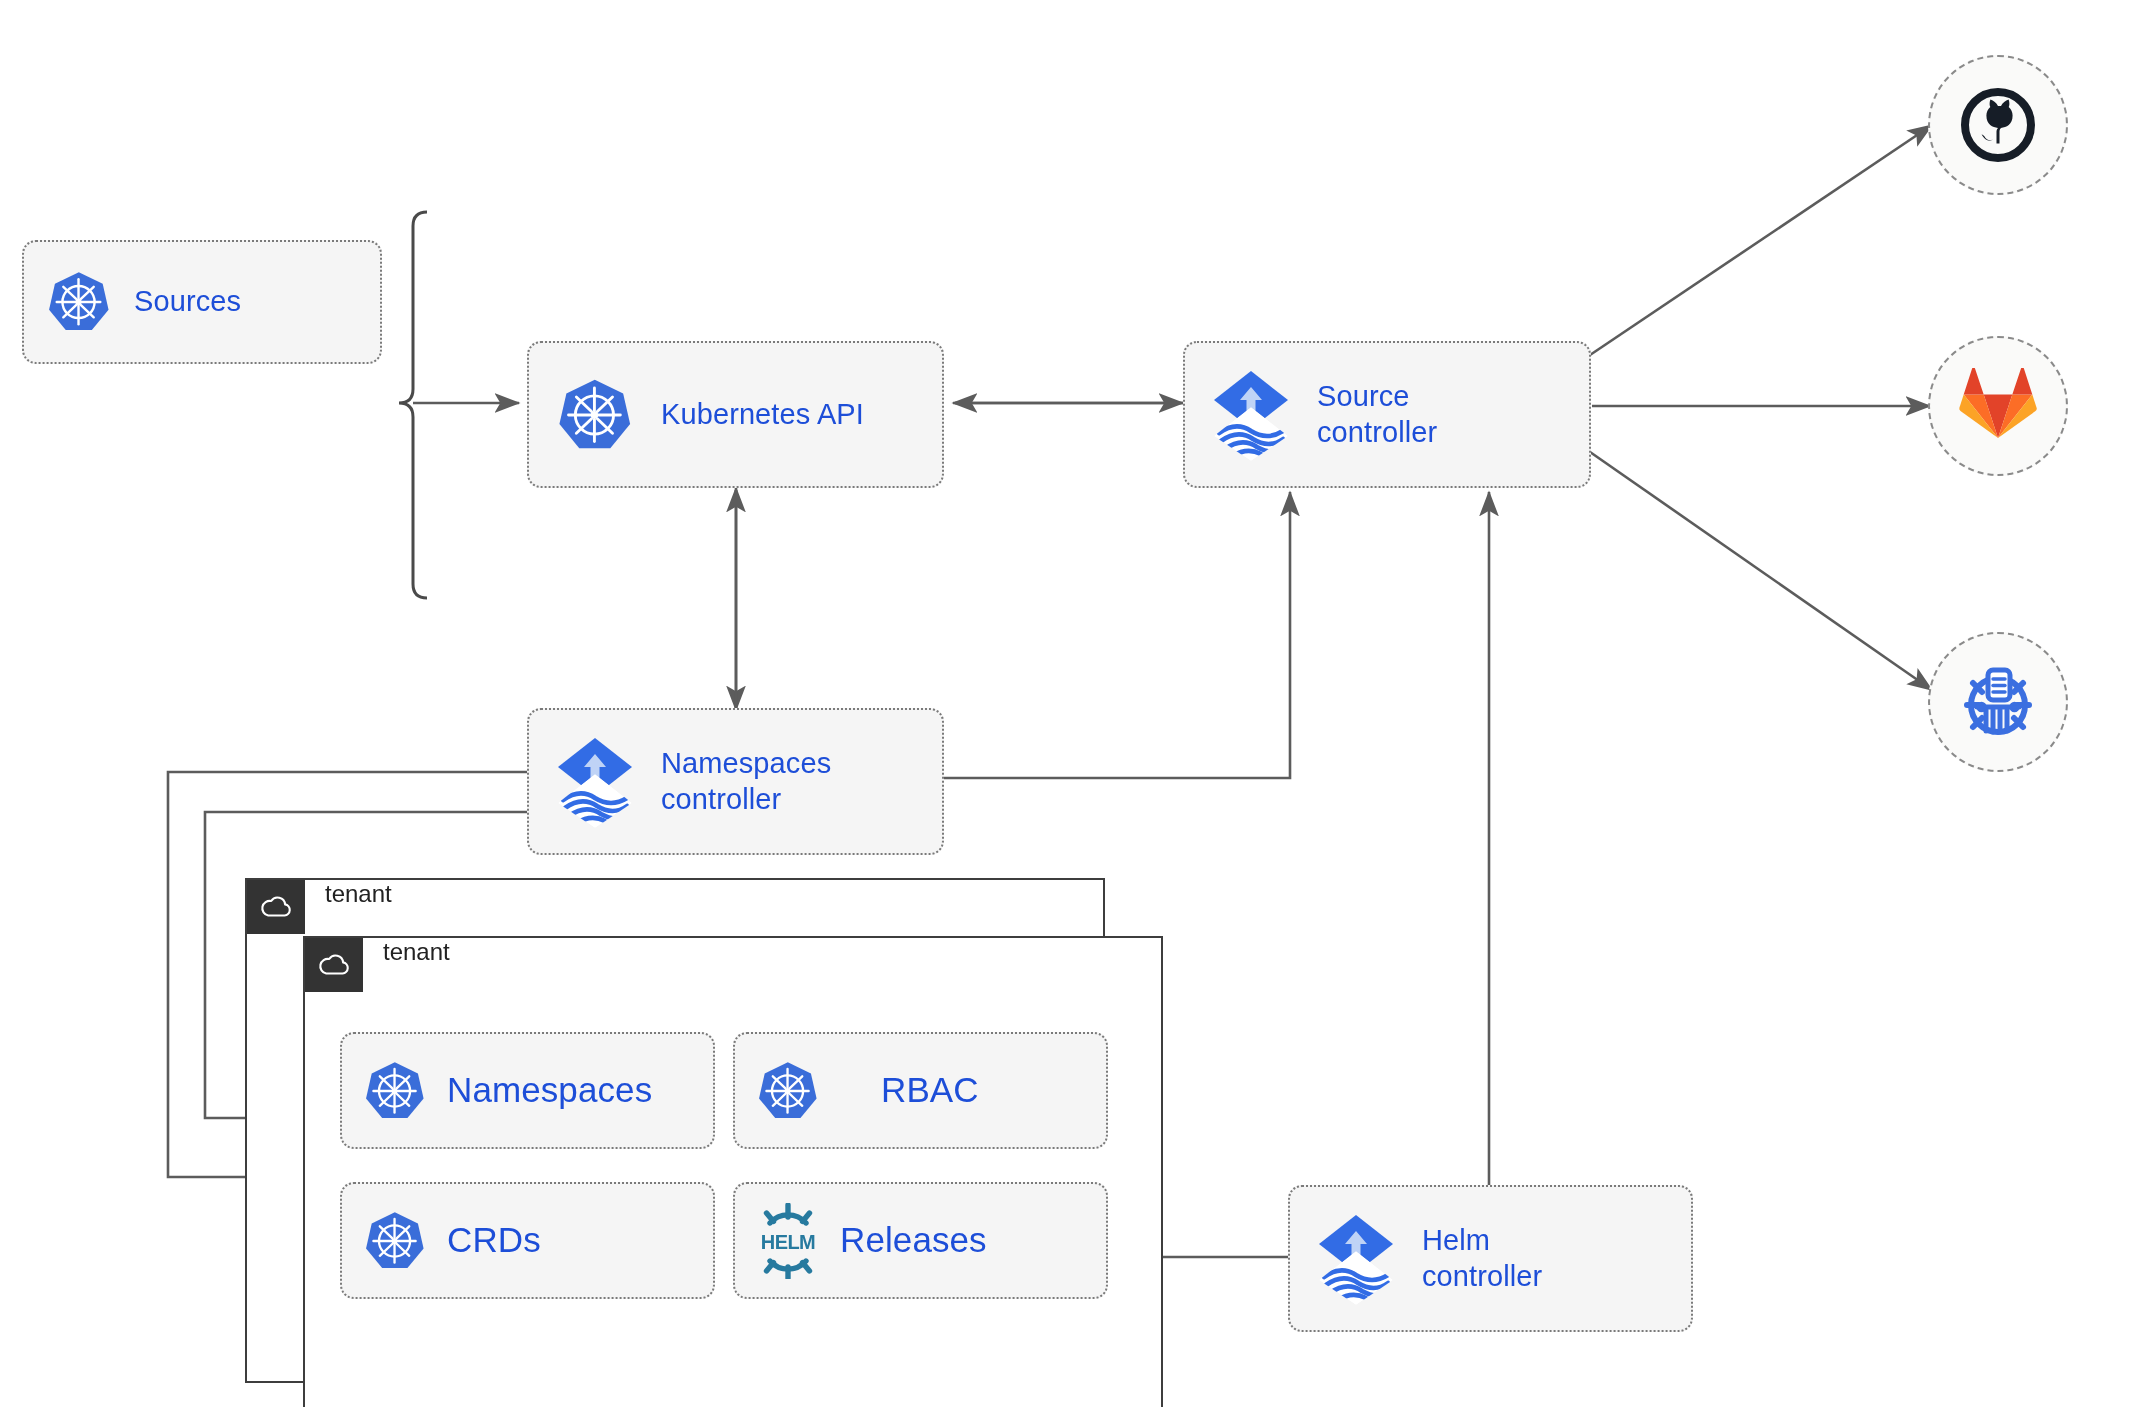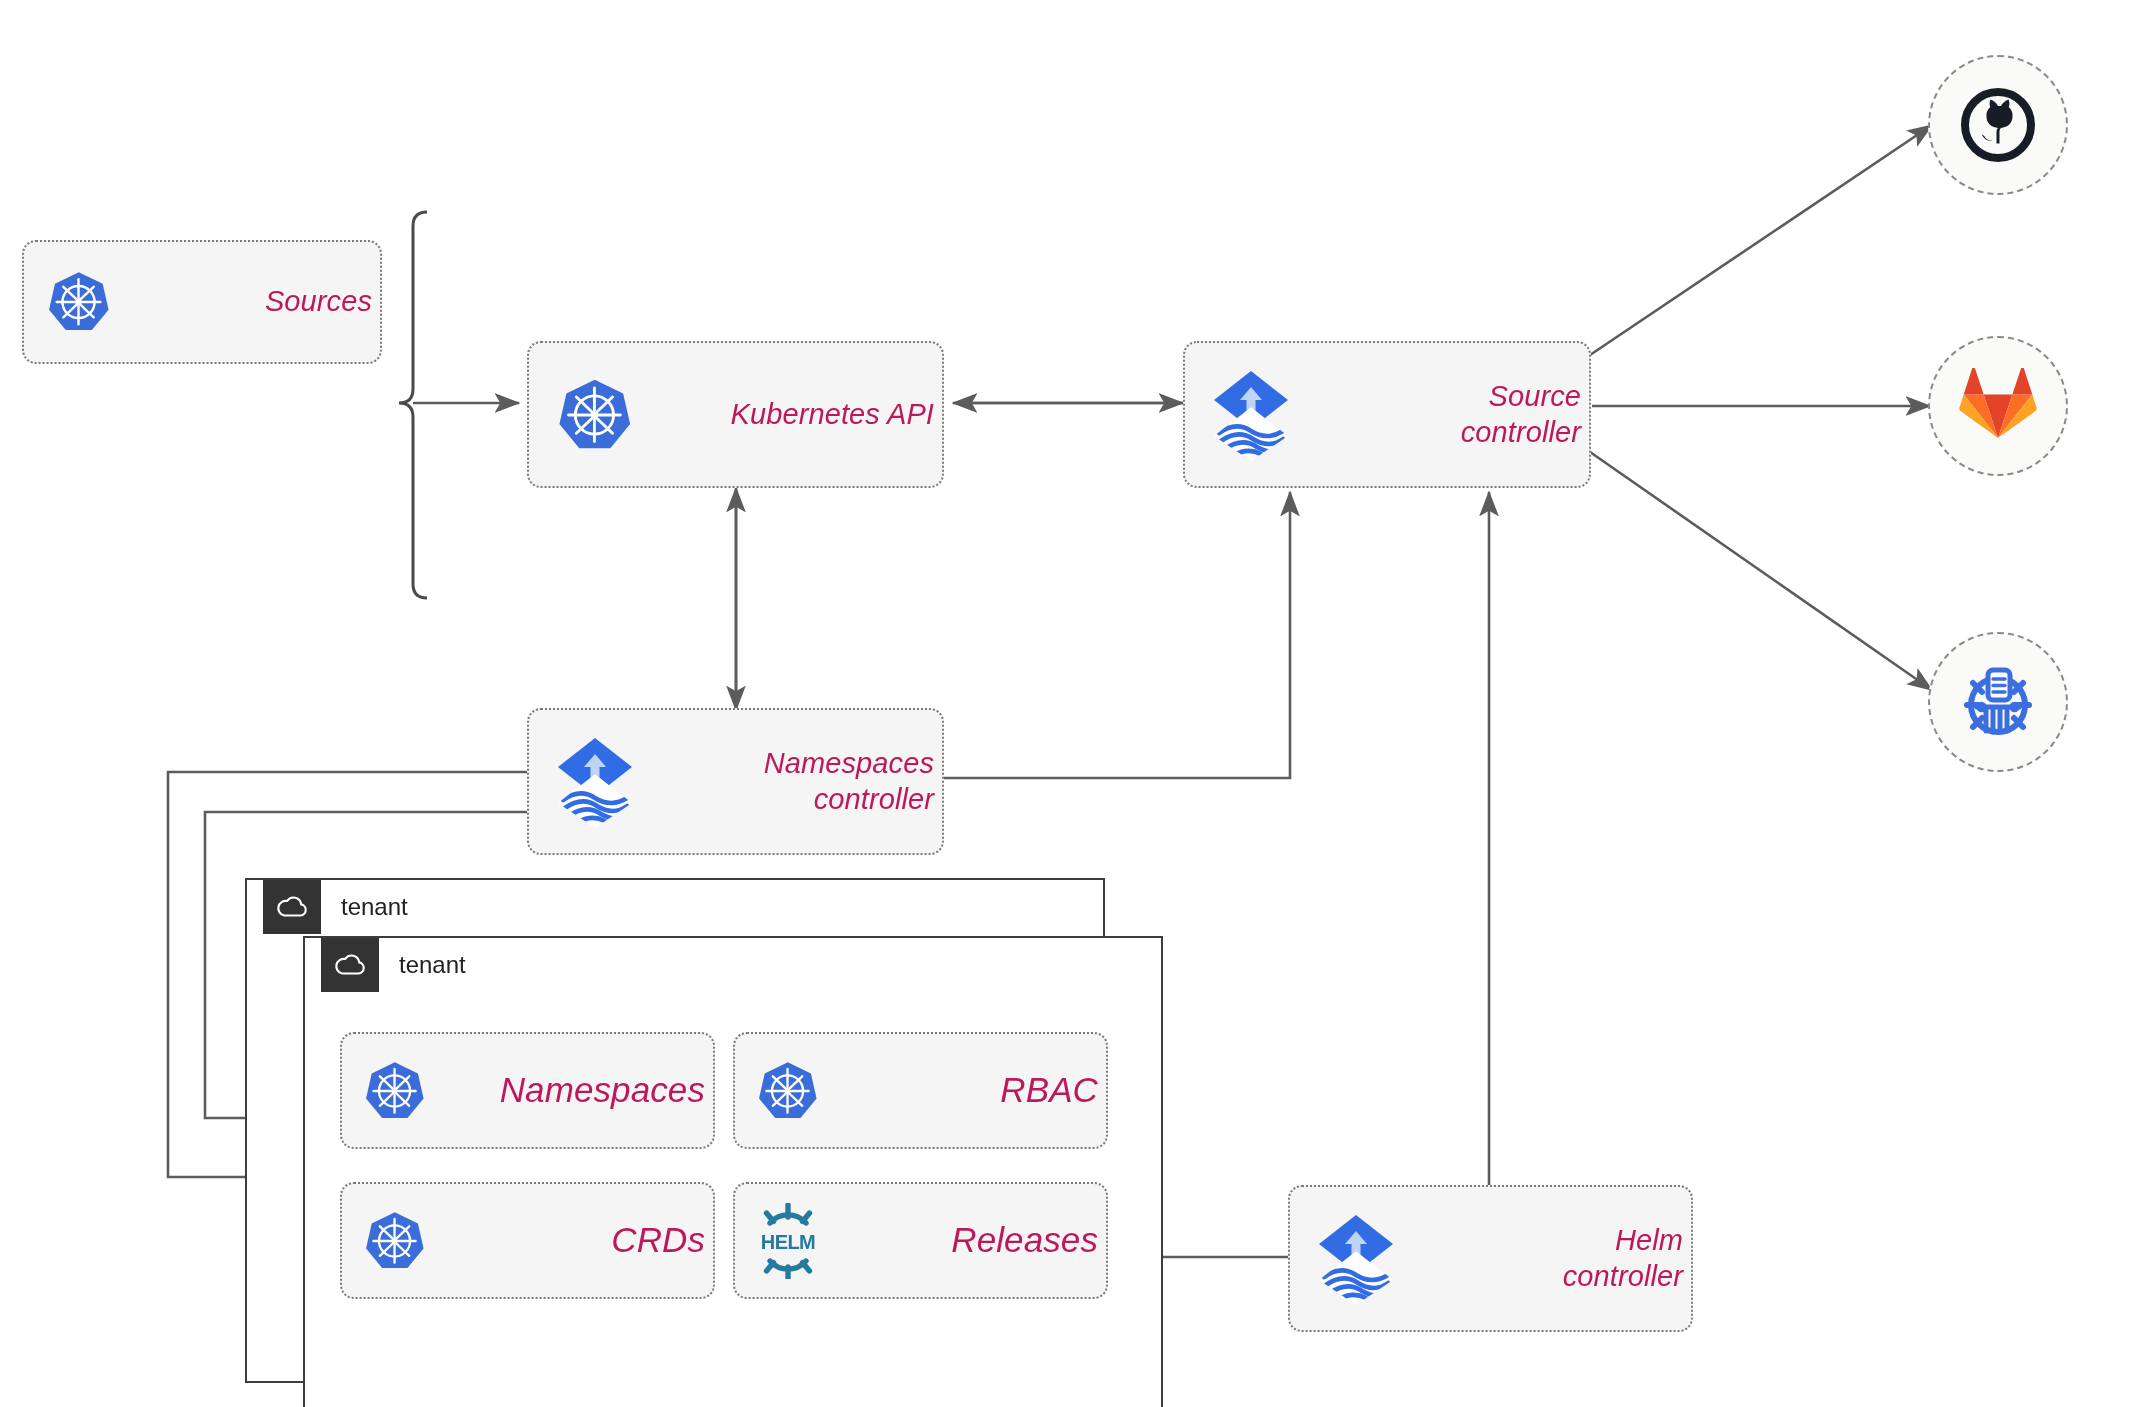--- a/index.html
+++ b/index.html
@@ -26,28 +26,27 @@
     display:flex;
     align-items:center;
     z-index:5;
   }
   .node .ic{
     flex:0 0 auto;
     display:flex;align-items:center;justify-content:center;
   }
   .node .lbl{
     flex:1 1 auto;
-    text-align:right;
-    color:#be185d;
+    text-align:left;
+    color:#1d4ed8;
     font-size:29px;
     line-height:1.22;
     letter-spacing:.1px;
     padding-right:8px;
     white-space:pre-line;
-    font-style:italic;
   }
   .node.small .lbl{font-size:35px;}
 
   
   .prov{
     position:absolute;
     box-sizing:border-box;
     width:140px;height:140px;
     border-radius:50%;
     background:#fafaf9;
@@ -59,23 +58,23 @@
   
   .tenant{
     position:absolute;
     box-sizing:border-box;
     background:#ffffff;
     border:2px solid #3d3d3d;
     z-index:3;
   }
   .tenant .bar{
     position:absolute;
-    left:16px;top:0;
+    left:0;top:0;
     height:54px;
-    display:flex;align-items:center;
+    display:flex;
   }
   .tenant .chip{
     width:58px;height:54px;
     background:#333333;
     display:flex;align-items:center;justify-content:center;
     flex:0 0 auto;
   }
   .tenant .tname{
     color:#222;
     font-size:24px;

